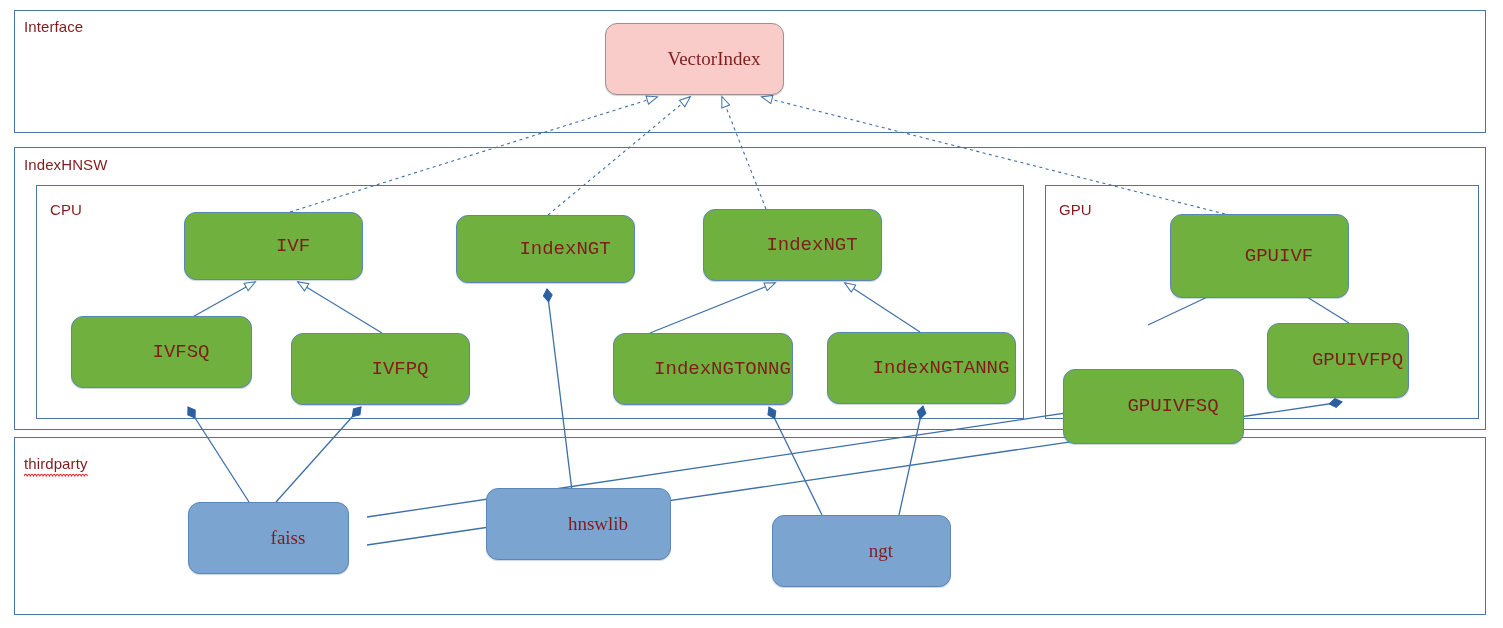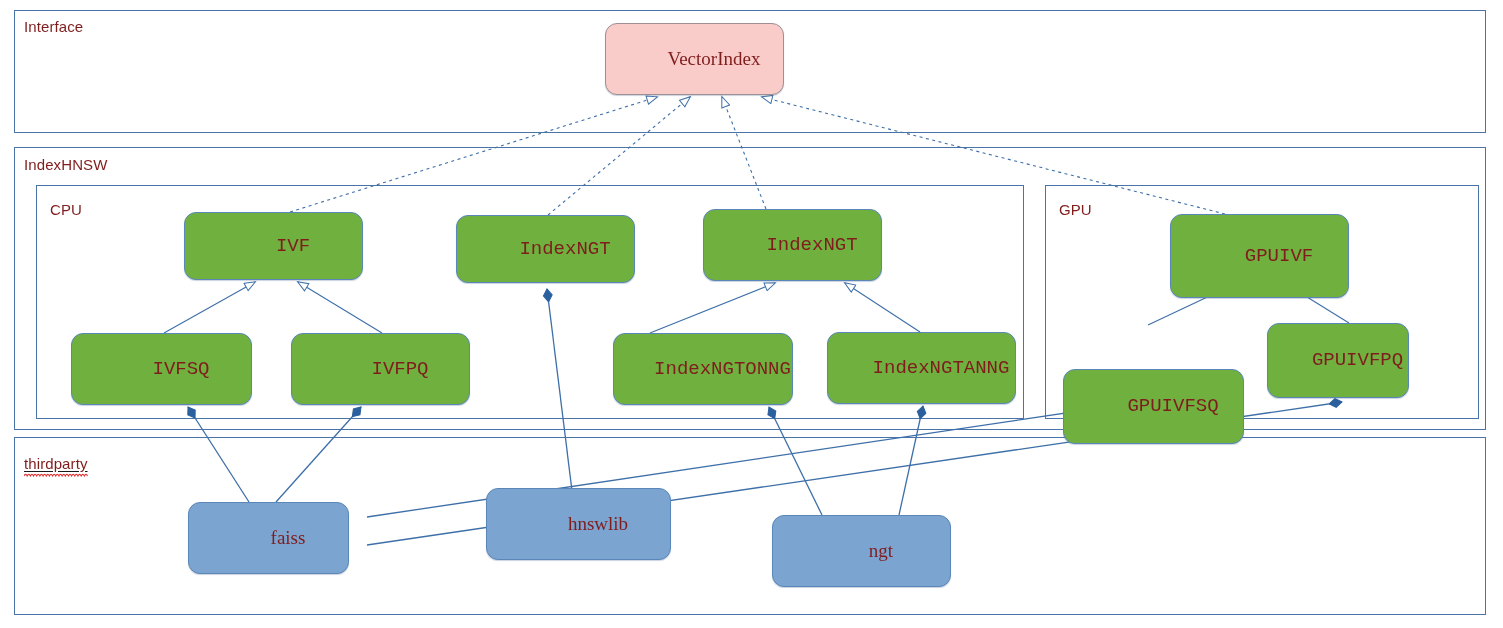--- a/index.html
+++ b/index.html
@@ -27,21 +27,20 @@
   }
   .container-label {
     position: absolute;
     font-family: "Liberation Sans", sans-serif;
     font-size: 15px;
     color: #7f1d1d;
     white-space: nowrap;
     letter-spacing: 0.1px;
   }
   .container-label.spell {
-    text-decoration: underline;
     text-decoration-color: #1a1a1a;
     text-underline-offset: 2px;
   }
   .squiggle {
     position: absolute;
     left: 0;
     bottom: -5px;
     width: 100%;
     height: 5px;
   }
@@ -144,21 +143,21 @@
       </div>
       <div class="node impl" style="left: 456px; top: 215px; width: 179px; height: 68px;">
         <span>IndexNGT</span>
       </div>
       <div class="node impl" style="left: 703px; top: 209px; width: 179px; height: 72px;">
         <span>IndexNGT</span>
       </div>
       <div class="node impl" style="left: 1170px; top: 214px; width: 179px; height: 84px;">
         <span>GPUIVF</span>
       </div>
-      <div class="node impl" style="left: 71px; top: 333px; width: 181px; height: 72px;">
+      <div class="node impl" style="left: 71px; top: 316px; width: 181px; height: 72px;">
         <span>IVFSQ</span>
       </div>
       <div class="node impl" style="left: 291px; top: 333px; width: 179px; height: 72px;">
         <span>IVFPQ</span>
       </div>
       <div class="node impl" style="left: 613px; top: 333px; width: 180px; height: 72px;">
         <span>IndexNGTONNG</span>
       </div>
       <div class="node impl" style="left: 827px; top: 332px; width: 189px; height: 72px; text-align: right;">
         <span>IndexNGTANNG</span>

